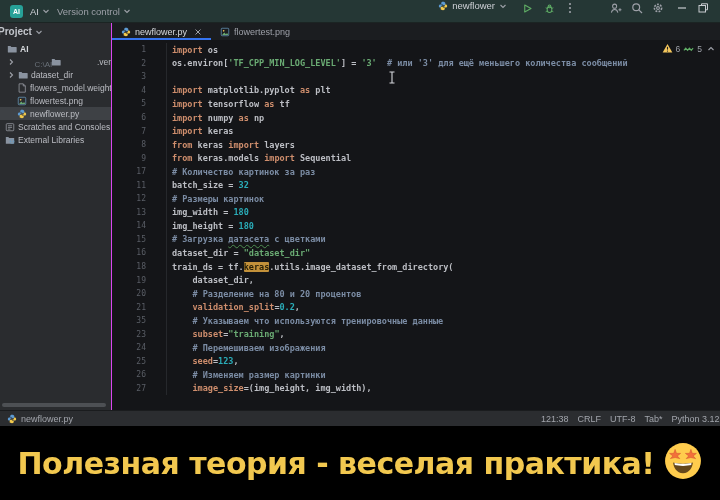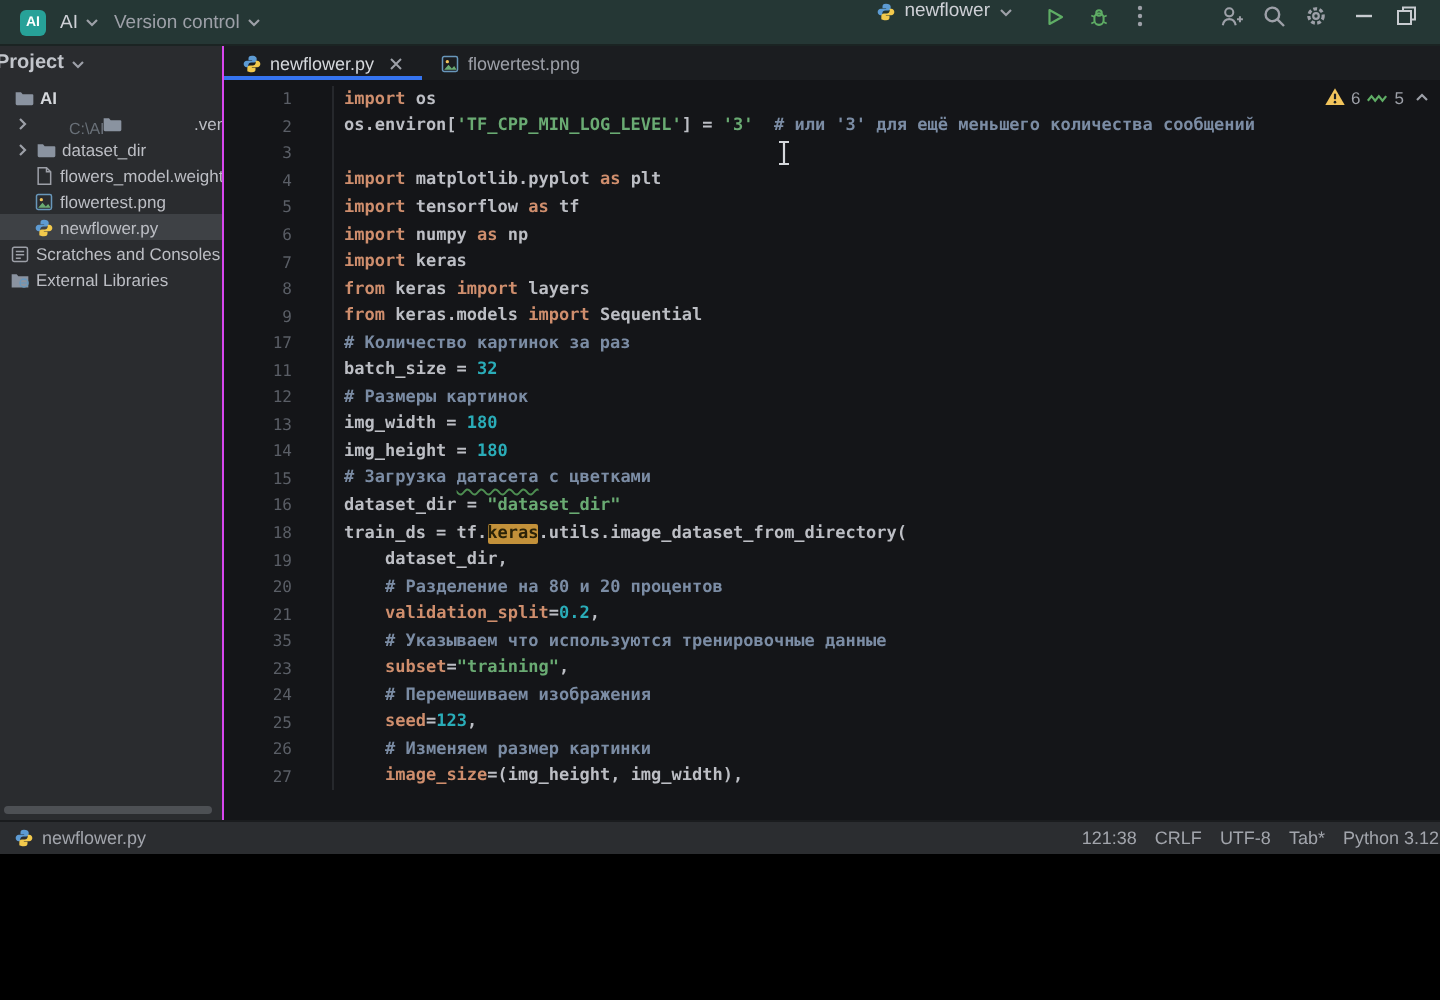--- a/index.html
+++ b/index.html
@@ -430,14 +430,26 @@
     </div>
     <div class="sb-right">
         <span>121:38</span>
         <span>CRLF</span>
         <span>UTF-8</span>
         <span>Tab*</span>
         <span>Python 3.12 (</span>
       </div>
   </div>
 
+  <div class="caption">
+    <span class="caption-text">Полезная теория - веселая практика!</span>
+    <span>
+      <svg viewBox="0 0 36 36" width="38" height="38">
+        <circle cx="18" cy="18" r="17" fill="#FFCC4D"></circle>
+        <polygon fill="#F3703A" stroke="#D35230" stroke-width="0.5" points="10.5,7 11.79,10.72 15.73,10.8 12.59,13.18 14.95,15.74 10.5,14.7 6.05,15.74 8.41,13.18 5.27,10.8 9.21,10.72"></polygon>
+        <polygon fill="#F3703A" stroke="#D35230" stroke-width="0.5" points="25.5,7 26.79,10.72 30.73,10.8 27.59,13.18 29.95,15.74 25.5,14.7 21.05,15.74 23.41,13.18 20.27,10.8 24.21,10.72"></polygon>
+        <path d="M18 20.5c-3.8 0-7.2-.6-9.4-1.1C9 24 12 29.5 18 29.5s9-5.5 9.4-10.1c-2.2.5-5.6 1.1-9.4 1.1z" fill="#65471B"></path>
+        <path d="M10 19.9c2.1.4 5 .8 8 .8s5.9-.4 8-.8l-.2 2c-2 .5-4.8.8-7.8.8s-5.8-.3-7.8-.8z" fill="#FFF"></path>
+      </svg>
+    </span>
+  </div>
 
 </div>
 
 </body></html>

